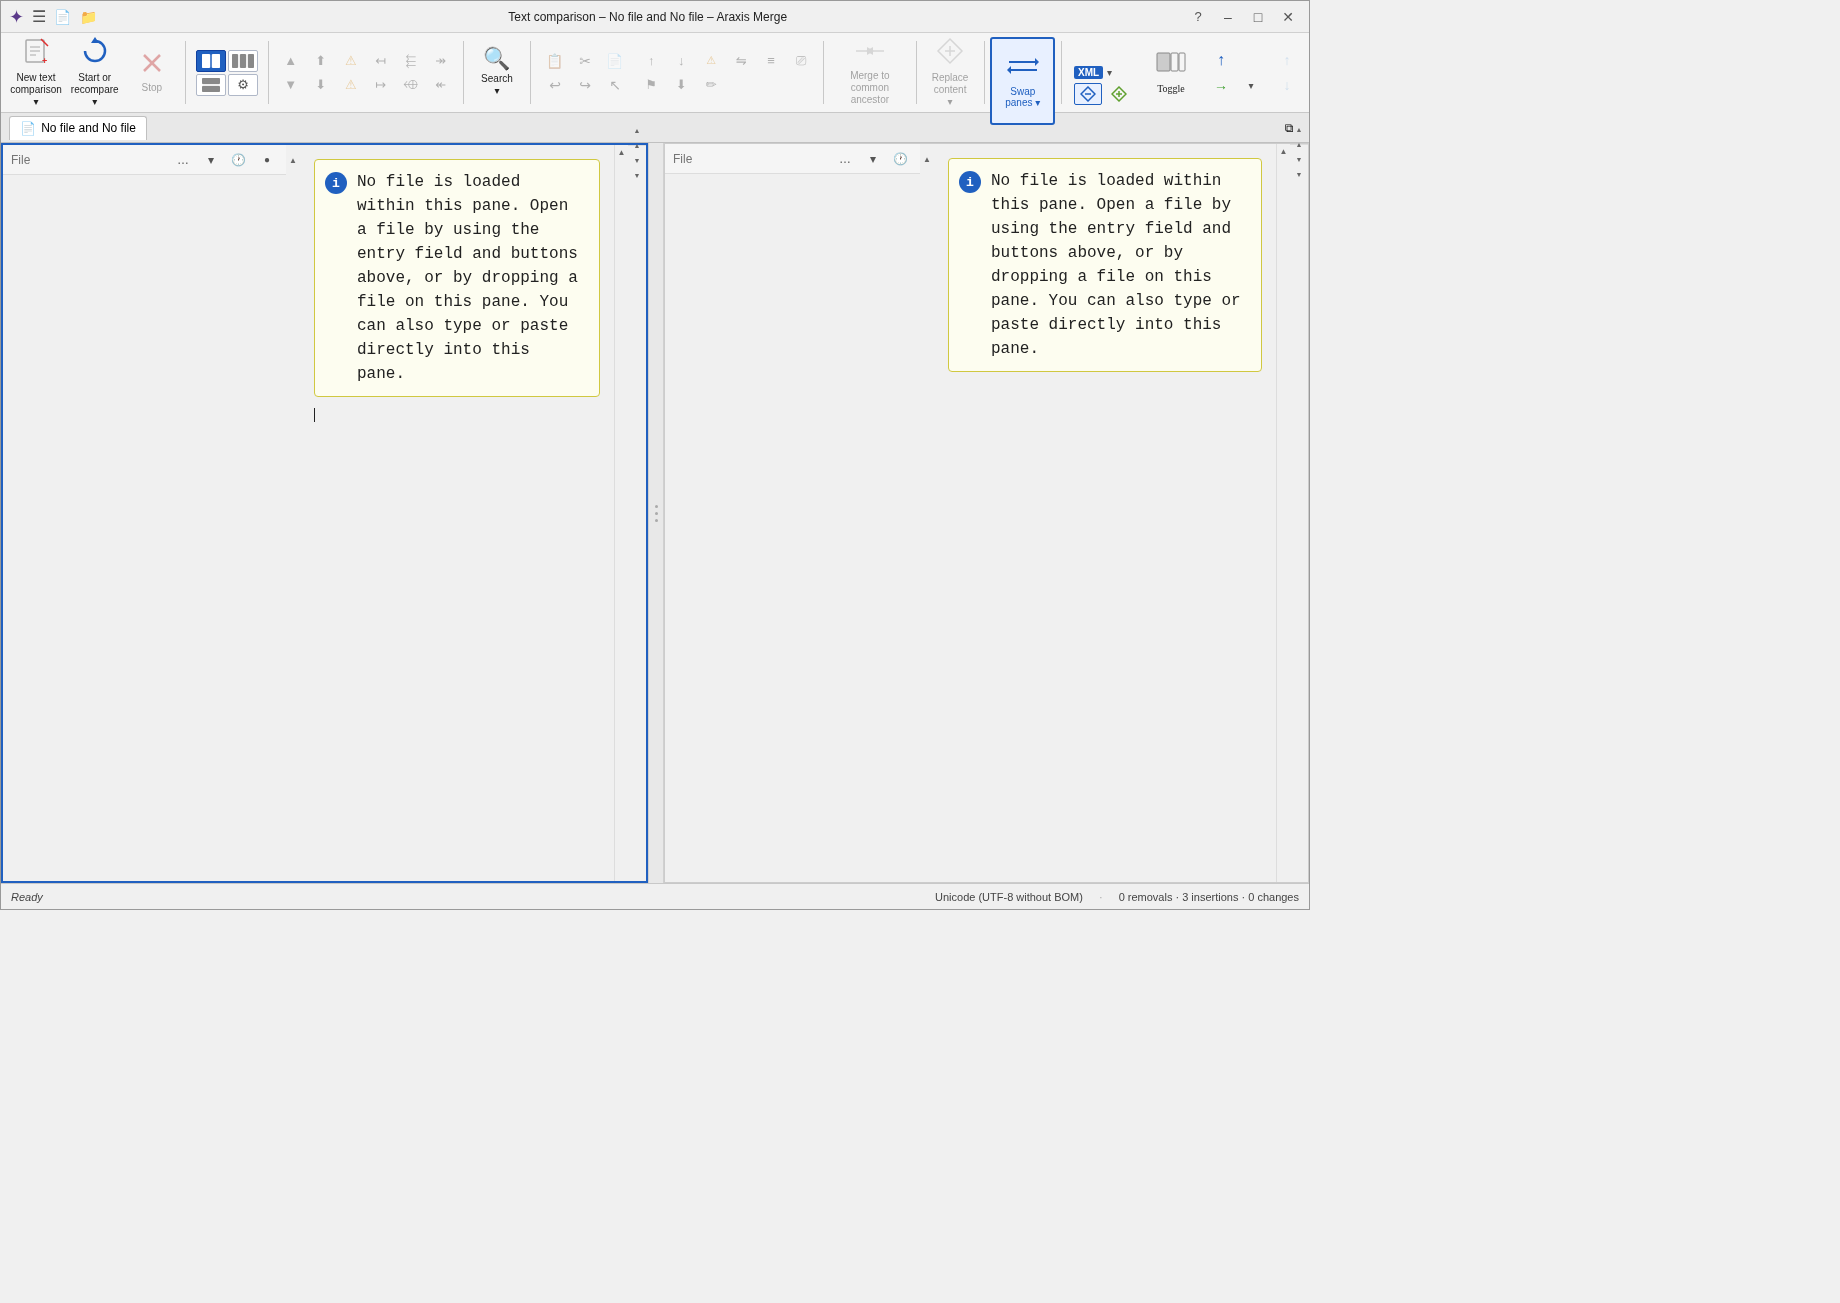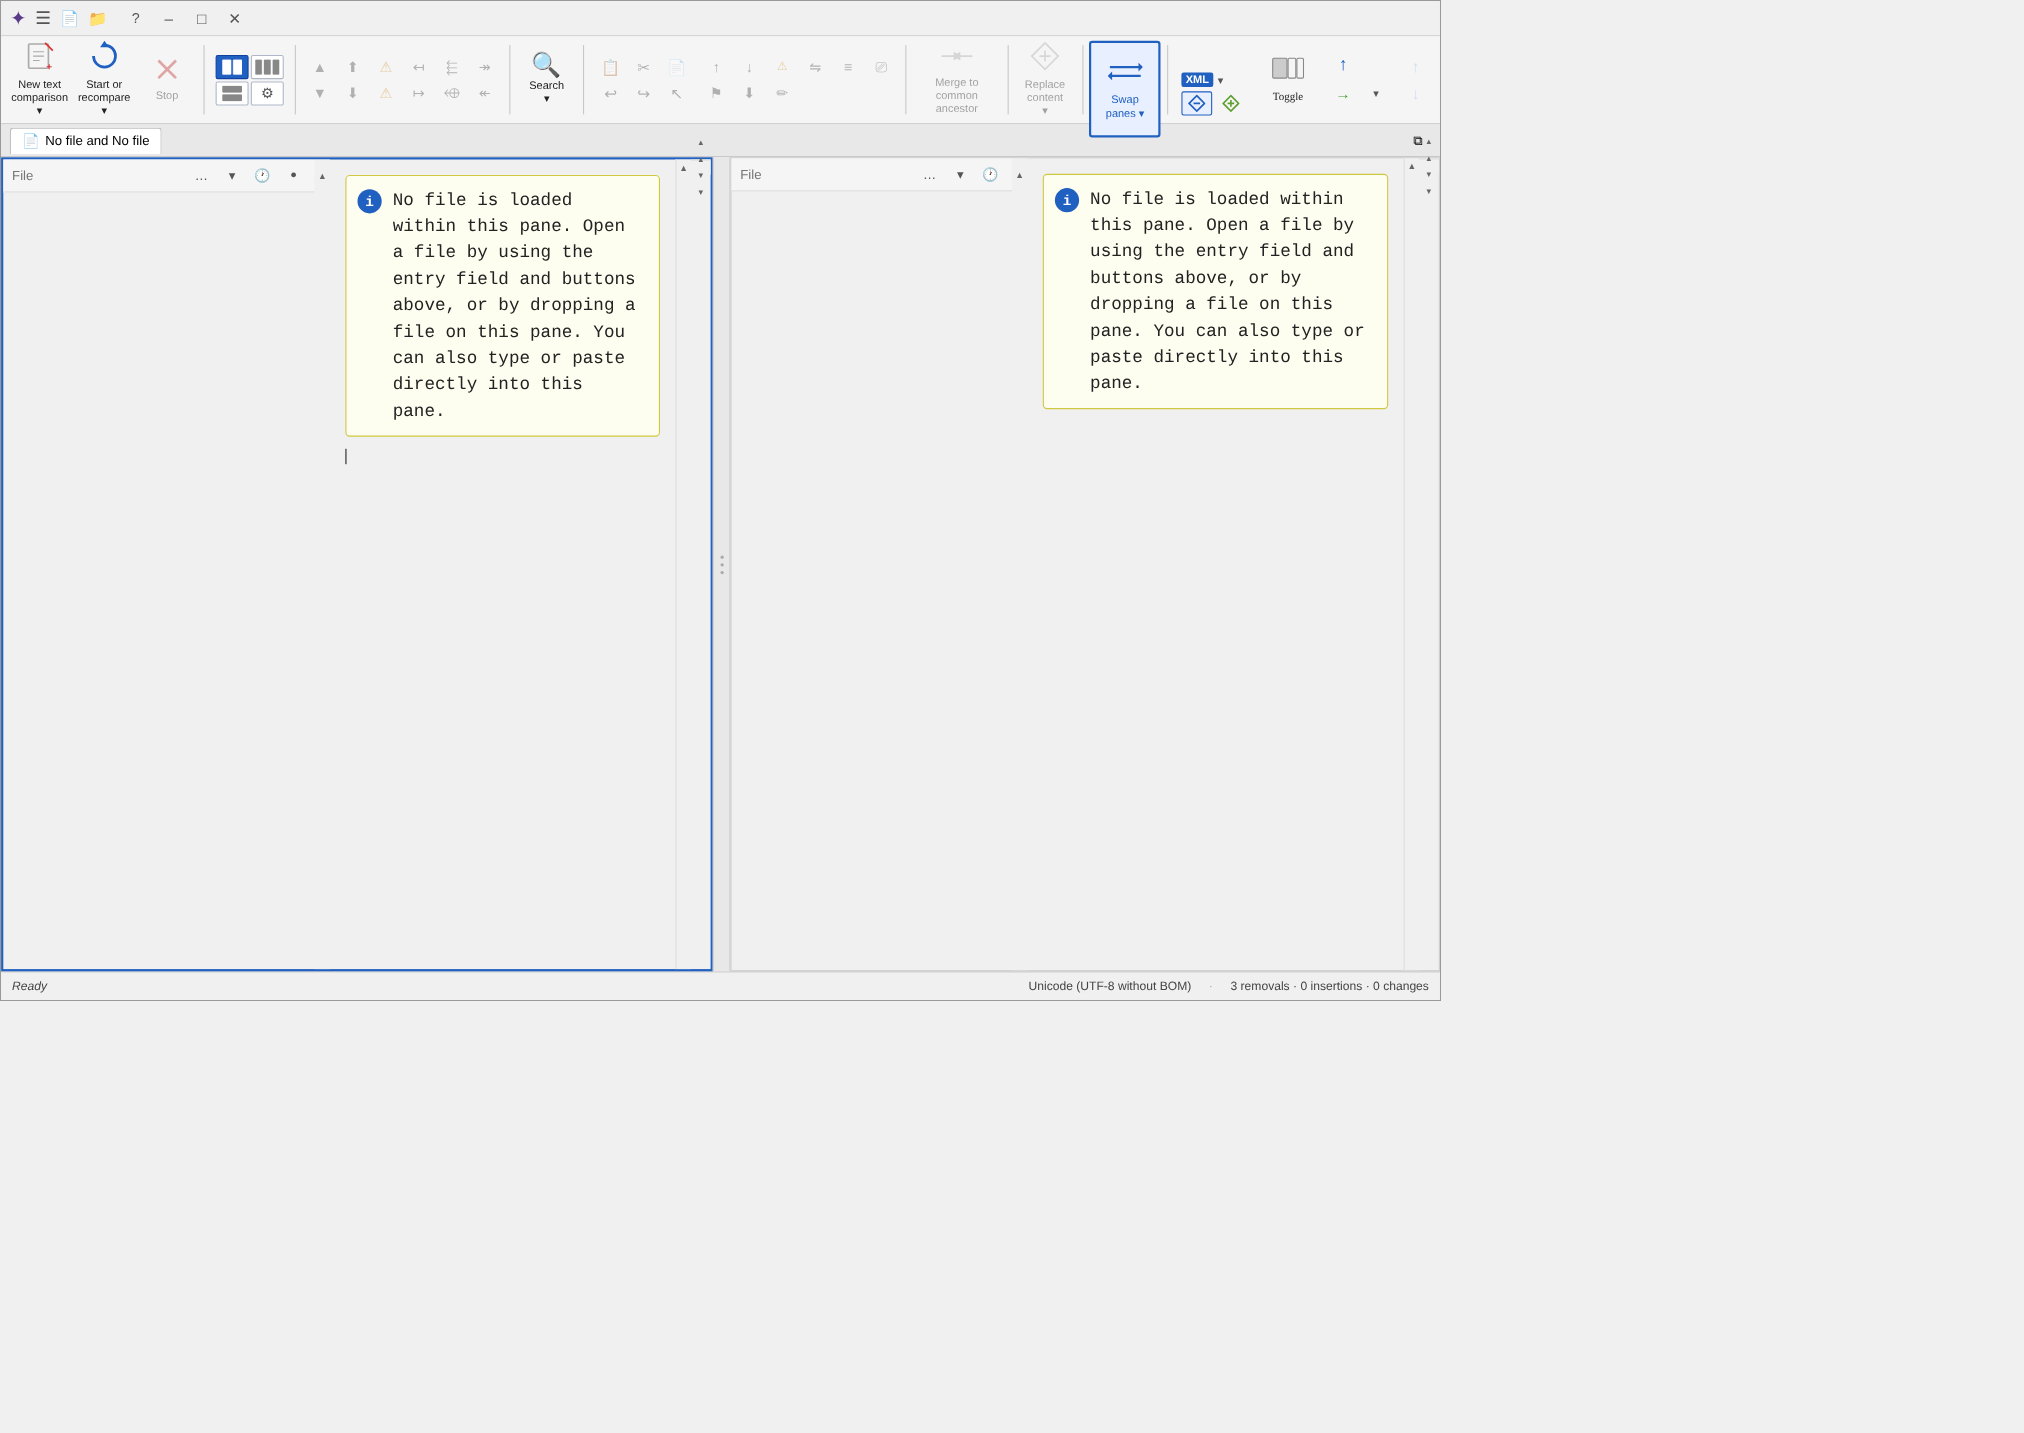--- a/index.html
+++ b/index.html
@@ -402,20 +402,21 @@
 </head>
 <body>
 
 <div class="title-bar">
   <span class="title-bar-logo">✦</span>
   <span class="title-bar-menu-btn">☰</span>
   <div class="title-bar-icons">
     <span class="title-bar-icon">📄</span>
     <span class="title-bar-icon" style="color:#c8a000;">📁</span>
   </div>
+  <span class="title-bar-title">Text comparison – No file and No file – Araxis Merge</span>
   <div class="title-bar-controls">
     <span class="title-bar-btn" style="font-size:13px; color:#555;">?</span>
     <span class="title-bar-btn">–</span>
     <span class="title-bar-btn">□</span>
     <span class="title-bar-btn close">✕</span>
   </div>
 </div>
 
 <div class="toolbar">
 
@@ -729,15 +730,15 @@
     </div>
 
   </div>
 </div>
 
 <div class="status-bar">
   <span class="status-bar-left">Ready</span>
   <div class="status-bar-right">
     <span>Unicode (UTF-8 without BOM)</span>
     <span class="status-divider">·</span>
-    <span>3 removals · 0 insertions · 0 changes</span>
+    <span>0 removals · 3 insertions · 0 changes</span>
   </div>
 </div>
 
 </body></html>

